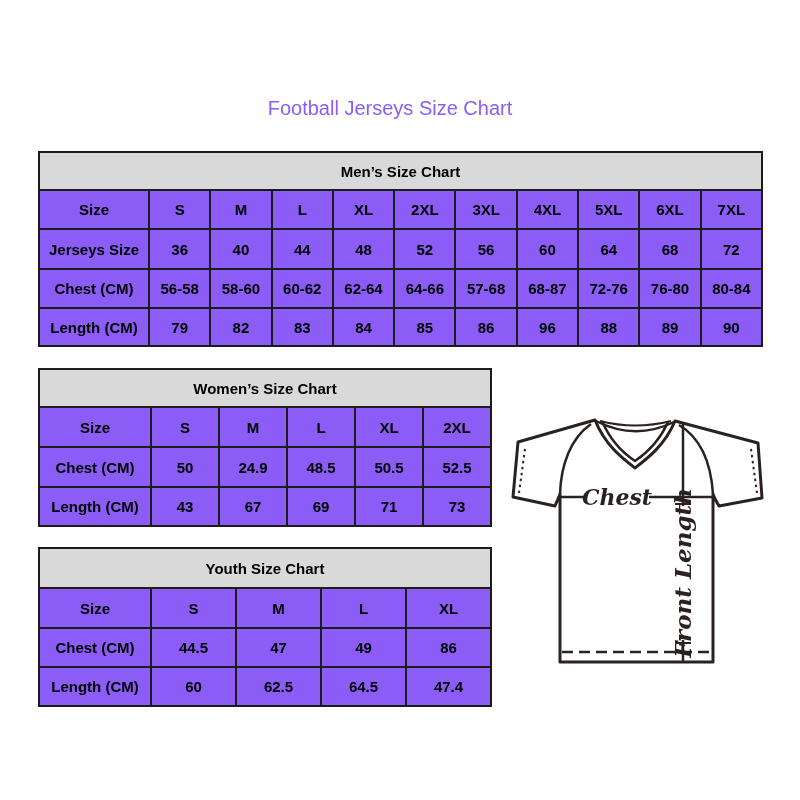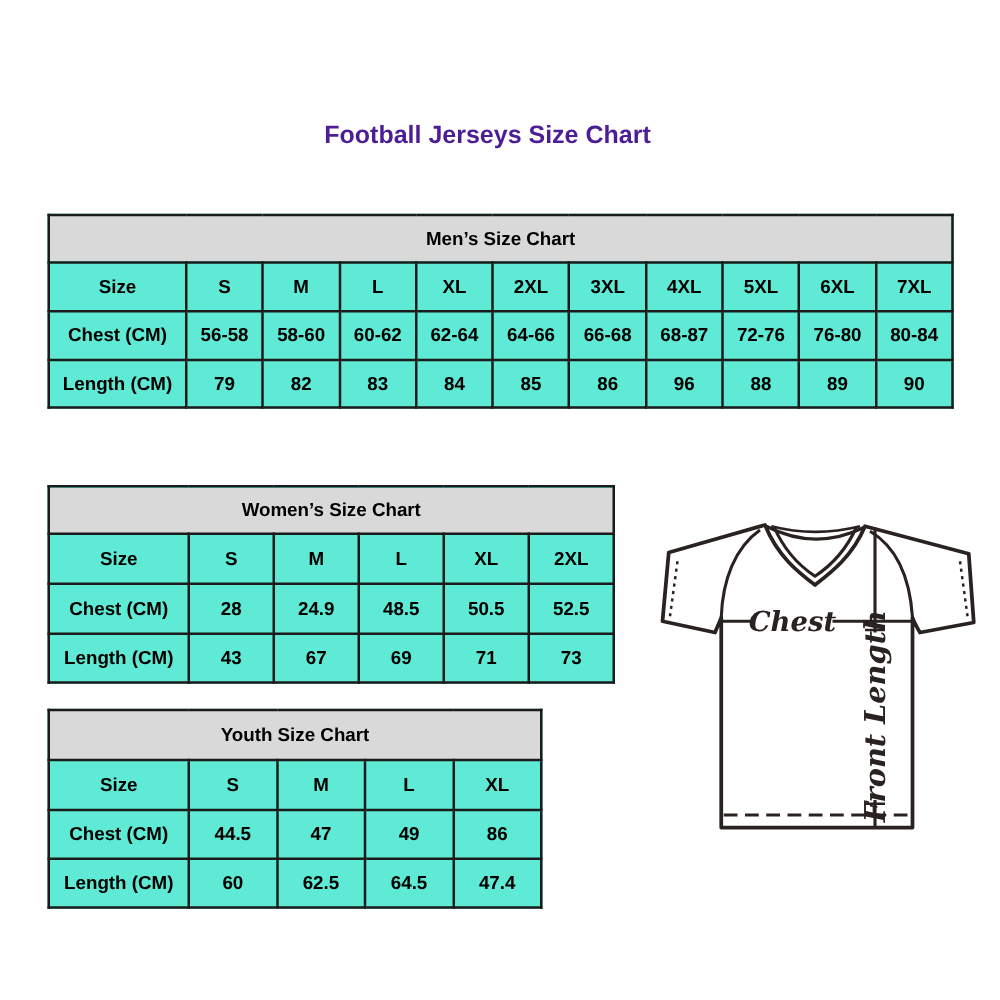--- a/index.html
+++ b/index.html
@@ -1,28 +1,28 @@
 <!DOCTYPE html>
 <html><head>
 <meta charset="utf-8">
 <style>
   html,body{margin:0;padding:0;background:#fff;}
   .canvas{position:relative;width:800px;height:800px;background:#ffffff;
           font-family:"Liberation Sans",sans-serif;overflow:hidden;color:#000;}
   .page-title{position:absolute;top:97px;left:0;width:780px;text-align:center;
-              font-size:20px;font-weight:700;letter-spacing:0;color:#4c1d95;}
-  table.size{position:absolute;border-collapse:collapse;table-layout:fixed;background:#5eead4;margin-top:20px;}
+              font-size:20px;font-weight:400;letter-spacing:0;color:#8b5cf6;}
+  table.size{position:absolute;border-collapse:collapse;table-layout:fixed;background:#8b5cf6;}
   table.size{border:2px solid #1b1b1b;}
   table.size td{border:2px solid #1b1b1b;text-align:center;vertical-align:middle;
                 font-weight:700;font-size:15px;color:#000;padding:0;overflow:hidden;}
   td.thead{background:#d9d9d9;font-size:17px;border-bottom:3px solid #1b1b1b;}
   #mens{left:38px;top:151px;width:725px;}
   #womens{left:38px;top:368px;width:454px;padding-left:40px;}
-  #youth{left:38px;top:547px;width:396px;}
-  .jersey-wrap{position:absolute;left:522px;top:400px;width:272px;height:290px;}
+  #youth{left:38px;top:547px;width:454px;}
+  .jersey-wrap{position:absolute;left:505px;top:400px;width:272px;height:290px;}
   .jersey-wrap svg text{font-family:"DejaVu Serif","Liberation Serif",serif;
                         font-style:italic;font-weight:700;fill:#2a2220;}
 </style>
 </head>
 <body>
 
 <div class="canvas">
 
   <div class="page-title">Football Jerseys Size Chart</div>
 
@@ -50,28 +50,41 @@
       <td>M</td>
       <td>L</td>
       <td>XL</td>
       <td>2XL</td>
       <td>3XL</td>
       <td>4XL</td>
       <td>5XL</td>
       <td>6XL</td>
       <td>7XL</td>
     </tr>
+    <tr style="height:40px">
+      <td>Jerseys Size</td>
+      <td>36</td>
+      <td>40</td>
+      <td>44</td>
+      <td>48</td>
+      <td>52</td>
+      <td>56</td>
+      <td>60</td>
+      <td>64</td>
+      <td>68</td>
+      <td>72</td>
+    </tr>
     <tr style="height:39px">
       <td>Chest (CM)</td>
       <td>56-58</td>
       <td>58-60</td>
       <td>60-62</td>
       <td>62-64</td>
       <td>64-66</td>
-      <td>66-68</td>
+      <td>57-68</td>
       <td>68-87</td>
       <td>72-76</td>
       <td>76-80</td>
       <td>80-84</td>
     </tr>
     <tr style="height:38px">
       <td>Length (CM)</td>
       <td>79</td>
       <td>82</td>
       <td>83</td>
@@ -102,21 +115,21 @@
     <tr style="height:40px">
       <td>Size</td>
       <td>S</td>
       <td>M</td>
       <td>L</td>
       <td>XL</td>
       <td>2XL</td>
     </tr>
     <tr style="height:40px">
       <td>Chest (CM)</td>
-      <td>28</td>
+      <td>50</td>
       <td>24.9</td>
       <td>48.5</td>
       <td>50.5</td>
       <td>52.5</td>
     </tr>
     <tr style="height:39px">
       <td>Length (CM)</td>
       <td>43</td>
       <td>67</td>
       <td>69</td>

